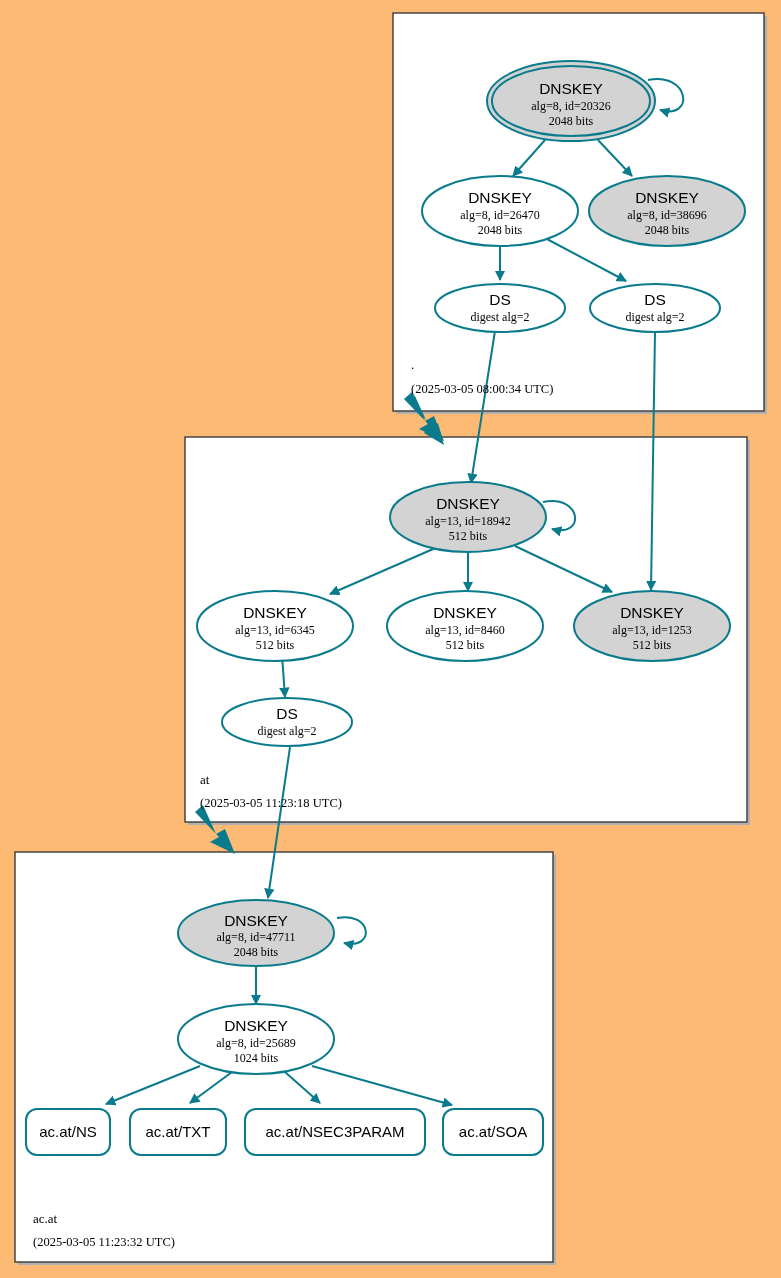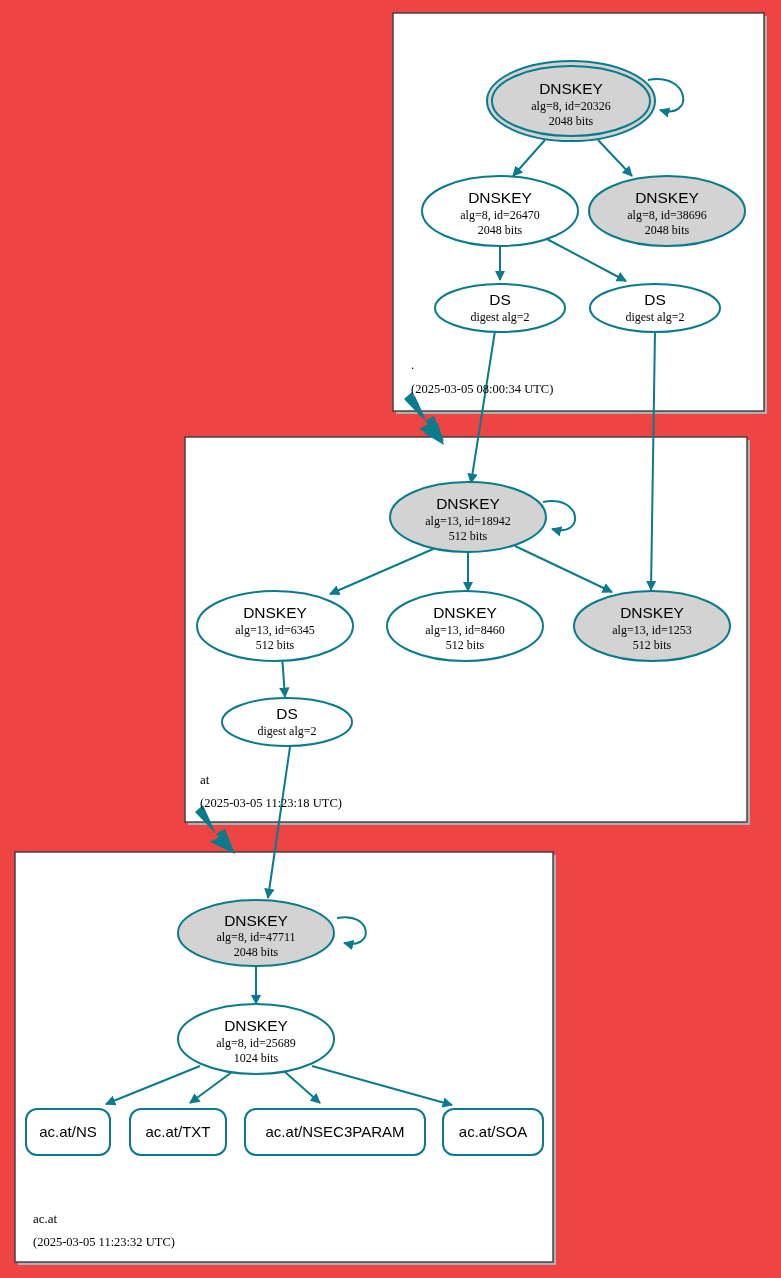--- a/index.html
+++ b/index.html
@@ -4,21 +4,21 @@
 <style>
   html, body {
     margin: 0;
     padding: 0;
     background: #ffffff;
   }
   #canvas {
     position: relative;
     width: 781px;
     height: 1278px;
-    background: #ef4444;
+    background: #fdba74;
     overflow: hidden;
   }
   svg#graph {
     position: absolute;
     top: 0;
     left: 0;
     width: 781px;
     height: 1278px;
   }
   .zone-box {

